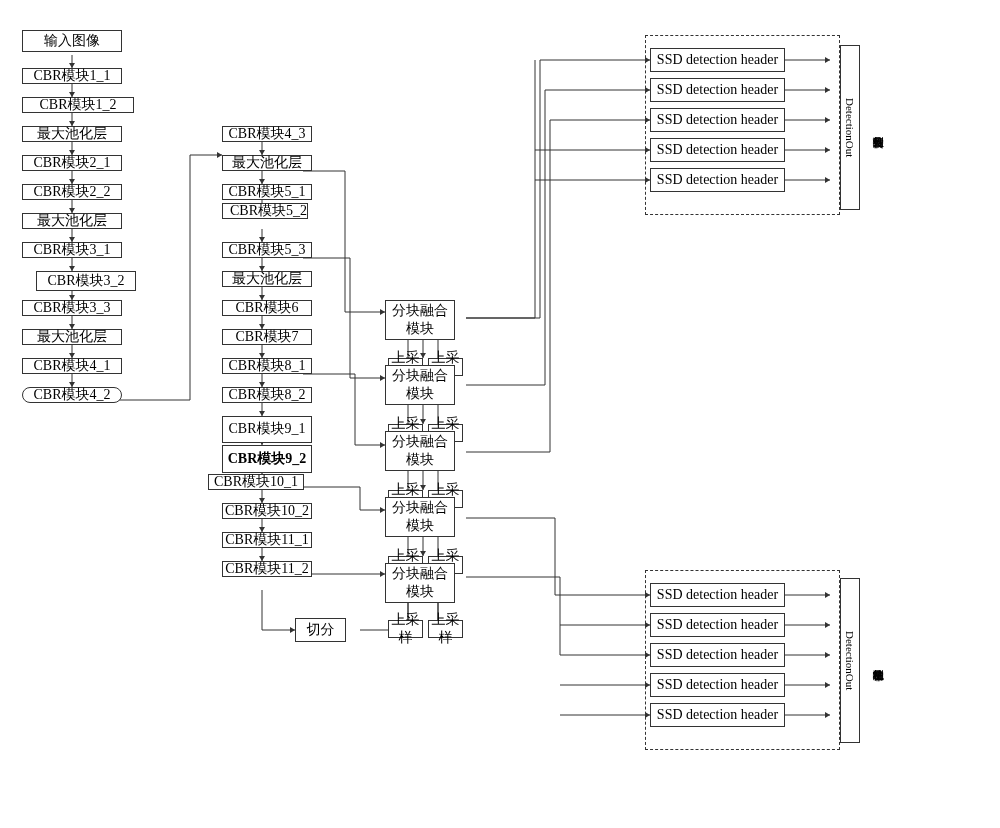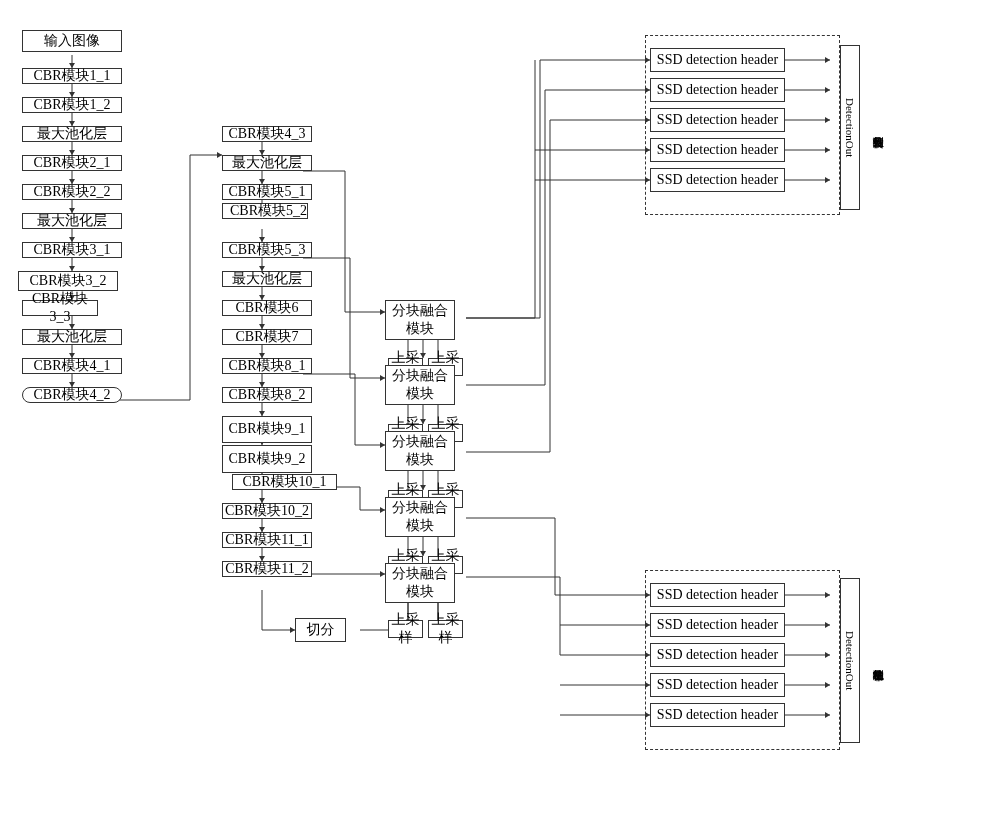--- a/index.html
+++ b/index.html
@@ -253,42 +253,42 @@
     <polygon points="650,715 645,712 645,718" fill="#333"></polygon>
   </svg>
 
   <div class="box" style="left:22px;top:30px;width:100px;height:22px;">
     <span>输入图像</span>
   </div>
 
   <div class="box" style="left:22px;top:68px;width:100px;height:16px;">
     <span>CBR模块1_1</span>
   </div>
-  <div class="box" style="left:22px;top:97px;width:100px;height:16px;">
+  <div class="box" style="left:22px;top:97px;width:112px;height:16px;">
     <span>CBR模块1_2</span>
   </div>
   <div class="box" style="left:22px;top:126px;width:100px;height:16px;">
     <span>最大池化层</span>
   </div>
   <div class="box" style="left:22px;top:155px;width:100px;height:16px;align-items:center;">
     <span>CBR模块2_1</span>
   </div>
   <div class="box" style="left:22px;top:184px;width:100px;height:16px;">
     <span>CBR模块2_2</span>
   </div>
   <div class="box" style="left:22px;top:213px;width:100px;height:16px;">
     <span>最大池化层</span>
   </div>
   <div class="box" style="left:22px;top:242px;width:100px;height:16px;">
     <span>CBR模块3_1</span>
   </div>
-  <div class="box" style="left:18px;top:271px;width:100px;height:20px;">
+  <div class="box" style="left:36px;top:271px;width:100px;height:20px;">
     <span>CBR模块3_2</span>
   </div>
-  <div class="box" style="left:22px;top:300px;width:76px;height:16px;">
+  <div class="box" style="left:22px;top:300px;width:100px;height:16px;">
     <span>CBR模块3_3</span>
   </div>
   <div class="box" style="left:22px;top:329px;width:100px;height:16px;">
     <span>最大池化层</span>
   </div>
   <div class="box" style="left:22px;top:358px;width:100px;height:16px;">
     <span>CBR模块4_1</span>
   </div>
   <div class="box" style="left:22px;top:387px;width:100px;height:16px;border-radius:8px;">
     <span>CBR模块4_2</span>
@@ -320,24 +320,24 @@
   </div>
   <div class="box" style="left:222px;top:358px;width:90px;height:16px;">
     <span>CBR模块8_1</span>
   </div>
   <div class="box" style="left:222px;top:387px;width:90px;height:16px;">
     <span>CBR模块8_2</span>
   </div>
   <div class="box" style="left:222px;top:416px;width:90px;height:27px;">
     <span>CBR模块9_1</span>
   </div>
-  <div class="box" style="left:222px;top:445px;width:90px;height:28px;">
+  <div class="box" style="left:222px;top:445px;width:90px;height:28px;font-weight:bold;">
     <span>CBR模块9_2</span>
   </div>
-  <div class="box" style="left:232px;top:474px;width:105px;height:16px;">
+  <div class="box" style="left:208px;top:474px;width:96px;height:16px;">
     <span>CBR模块10_1</span>
   </div>
   <div class="box" style="left:222px;top:503px;width:90px;height:16px;justify-content:center;">
     <span>CBR模块10_2</span>
   </div>
   <div class="box" style="left:222px;top:532px;width:90px;height:16px;">
     <span>CBR模块11_1</span>
   </div>
   <div class="box" style="left:222px;top:561px;width:90px;height:16px;">
     <span>CBR模块11_2</span>

